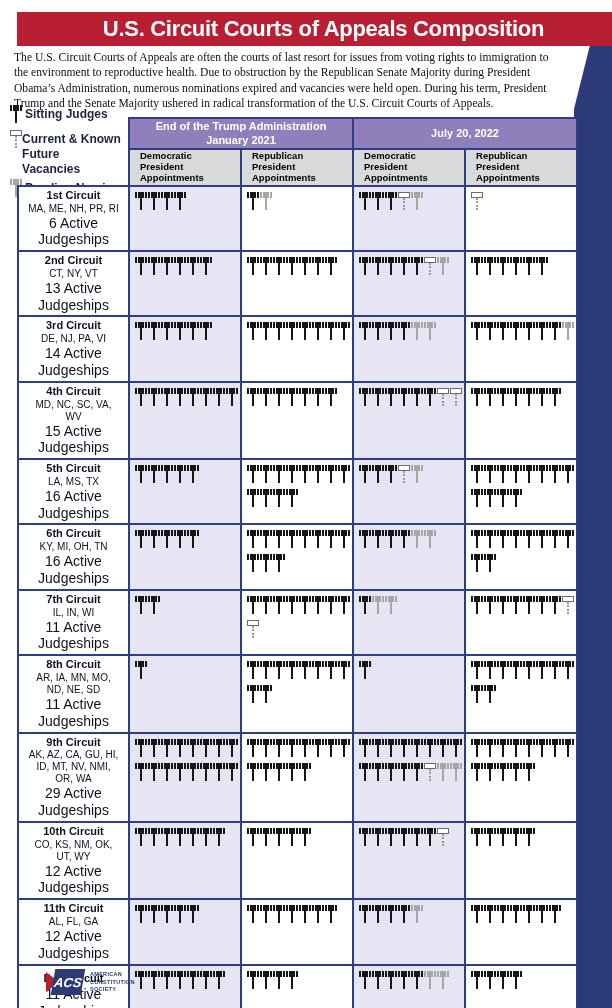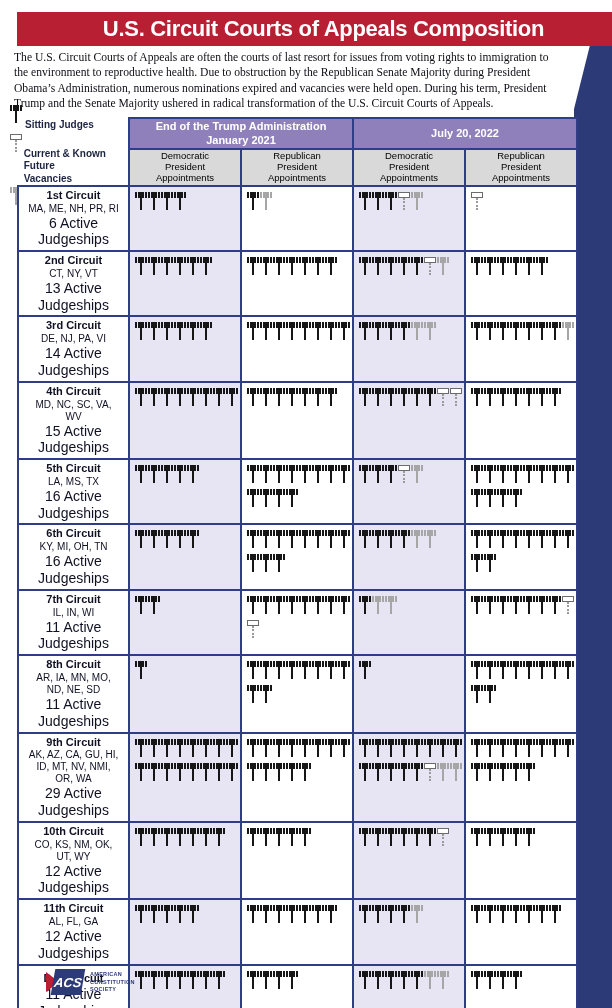--- a/index.html
+++ b/index.html
@@ -13,40 +13,40 @@
   .title-bar{position:absolute;left:17px;top:12px;width:595px;height:34px;background:#b91f33;
     display:flex;align-items:center;justify-content:center;z-index:2;padding-left:9px;}
   .title-bar h1{margin:0;color:#fff;font-size:22px;font-weight:bold;letter-spacing:-0.3px;}
 
   .intro{position:absolute;left:14px;top:50px;width:548px;font-family:Liberation Serif, serif;
     font-size:11.6px;line-height:1.33;color:#0d0d14;z-index:1;}
 
   
   .legend{position:absolute;left:9px;top:104px;width:118px;z-index:1;}
   .legend-item{display:flex;align-items:flex-start;margin-bottom:1px;}
-  .legend-item .txt{font-size:10px;font-weight:bold;color:#1c2340;line-height:1.25;padding-top:3px;margin-left:3px;margin-top:12px;}
+  .legend-item .txt{font-size:12px;font-weight:bold;color:#1c2340;line-height:1.25;padding-top:3px;margin-left:3px;}
 
   
   .gavel{display:inline-block;width:12px;height:21px;position:relative;margin:0 0.5px 3px 0.5px;vertical-align:top;}
   .gavel .head{position:absolute;top:1px;left:0;width:12px;height:6px;}
   .gavel .stem{position:absolute;top:7px;left:5px;width:2px;height:12px;}
   .gavel.sitting .head{background:linear-gradient(90deg,#161616 0 2px,rgba(0,0,0,0) 2px 3px,#161616 3px 9px,rgba(0,0,0,0) 9px 10px,#161616 10px 12px);}
   .gavel.sitting .stem{background:#161616;}
   .gavel.vacancy .head{background:#fff;border:1px solid #6b6b6b;box-sizing:border-box;}
   .gavel.vacancy .stem{width:0;border-left:2px dotted #9a9a9a;}
   .gavel.pending .head{background:linear-gradient(90deg,#a6a6a6 0 2px,rgba(0,0,0,0) 2px 3px,#a6a6a6 3px 9px,rgba(0,0,0,0) 9px 10px,#a6a6a6 10px 12px);}
   .gavel.pending .stem{background:#a6a6a6;}
 
   
   .court-table{position:absolute;left:17px;top:117px;z-index:1;border-collapse:collapse;table-layout:fixed;width:559px;}
   .court-table td{border:2px solid #2e3d85;}
   td.spacer{border:none;background:transparent;}
   td.group-head{background:#8f80bb;color:#fff;font-weight:bold;font-size:11px;text-align:center;
     height:27px;line-height:1.2;padding:1px 2px;}
-  td.sub-head{background:#d9d9d9;color:#000;font-weight:normal;font-size:9.5px;text-align:center;
+  td.sub-head{background:#d9d9d9;color:#000;font-weight:bold;font-size:9.5px;text-align:left;
     height:24px;line-height:1.15;padding:1px 10px;}
   td.label-cell{background:#fff;text-align:center;vertical-align:middle;padding:2px 8px;height:57px;}
   .circuit-name{font-weight:bold;font-size:11px;line-height:1.25;}
   .circuit-states{font-size:10px;line-height:1.2;}
   .circuit-judgeships{font-size:14px;line-height:1.2;}
   td.icon-cell{vertical-align:top;padding:4px 2px 2px 4px;font-size:0;line-height:0;}
   td.icon-cell.dem{background:#e7e4f3;}
   td.icon-cell.rep{background:#ffffff;}
 
   

